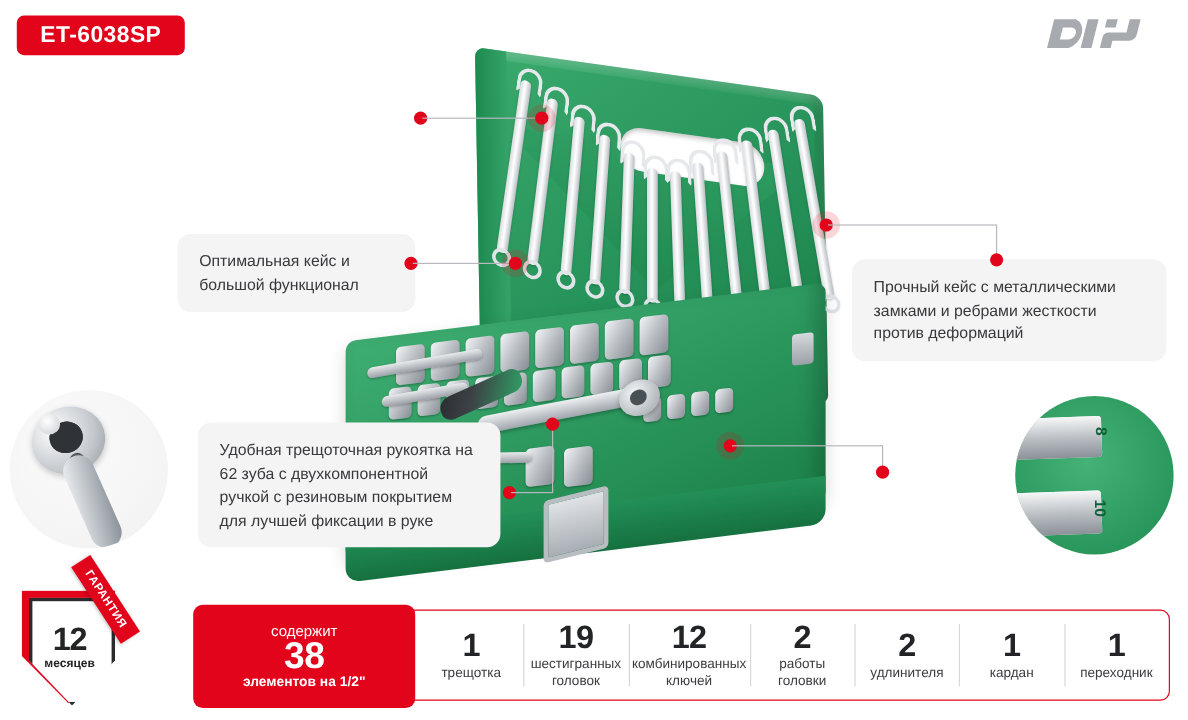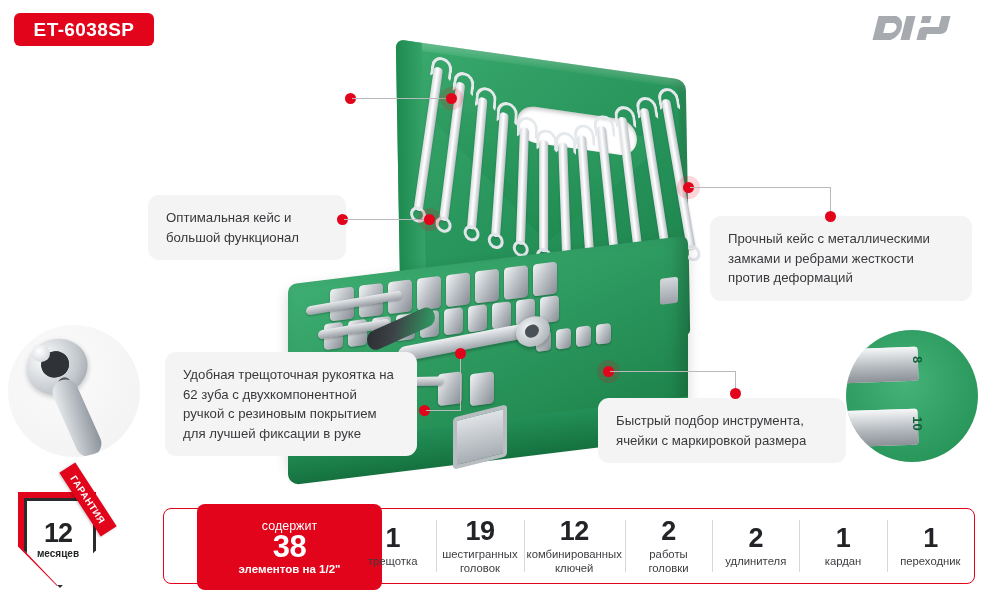--- a/index.html
+++ b/index.html
@@ -249,21 +249,21 @@
   .spec-strip{
     position:absolute;left:163px;top:508px;width:812px;height:76px;
     border:1.4px solid #e2041b;border-radius:8px;
     display:flex;align-items:stretch;box-sizing:border-box;
     background:#fff;
   }
   .spec-red{
     position:absolute;left:-3px;top:-5px;width:185px;height:86px;
     background:#e2041b;border-radius:8px;color:#fff;
     display:flex;flex-direction:column;align-items:center;justify-content:center;
-    box-sizing:border-box;padding:6px 4px;margin-left:36px;
+    box-sizing:border-box;padding:6px 4px;
   }
   .sr-top{font-size:12.5px;margin-bottom:-2px;}
   .sr-num{font-size:31px;font-weight:bold;line-height:1.05;letter-spacing:-.5px;}
   .sr-bot{font-size:11.5px;font-weight:bold;margin-top:-1px;}
   .spec-items{
     display:flex;flex:1;margin-left:185px;align-items:center;height:100%;
   }
   .spec-item{
     flex:1;display:flex;flex-direction:column;align-items:center;
     justify-content:center;position:relative;height:100%;
@@ -404,21 +404,20 @@
   </div>
 
   <div class="callout c4">Удобная трещоточная рукоятка на 62 зуба с двухкомпонентной ручкой с резиновым покрытием для лучшей фиксации в руке</div>
   <div class="conn">
     <div class="dot" style="left:419px;top:405px;"></div>
     <div class="line-h" style="left:426px;top:410px;width:34px;"></div>
     <div class="line-v" style="left:460px;top:353px;height:58px;"></div>
     <div class="dot" style="left:455px;top:348px;"></div>
   </div>
 
-  <div class="callout c5">Быстрый подбор инструмента, ячейки с маркировкой размера</div>
   <div class="conn">
     <div class="dot halo" style="left:603px;top:366px;"></div>
     <div class="line-h" style="left:610px;top:371px;width:125px;"></div>
     <div class="line-v" style="left:735px;top:371px;height:20px;"></div>
     <div class="dot" style="left:730px;top:388px;"></div>
   </div>
 
   <div class="warranty">
     <div class="shield-outer"></div>
     <div class="shield"></div>

